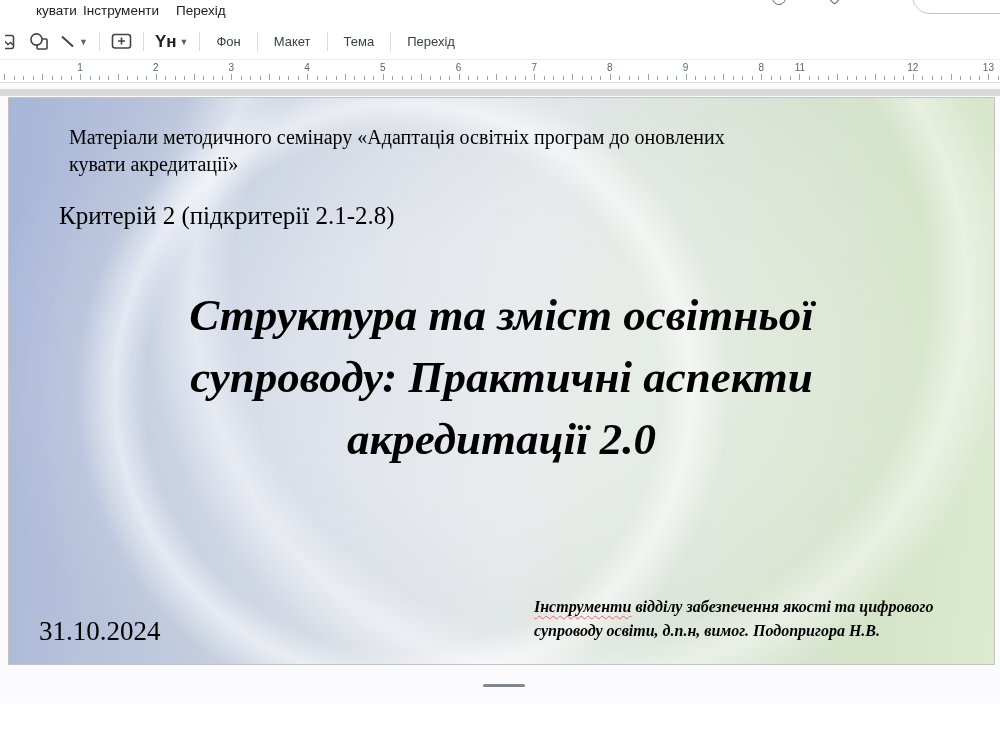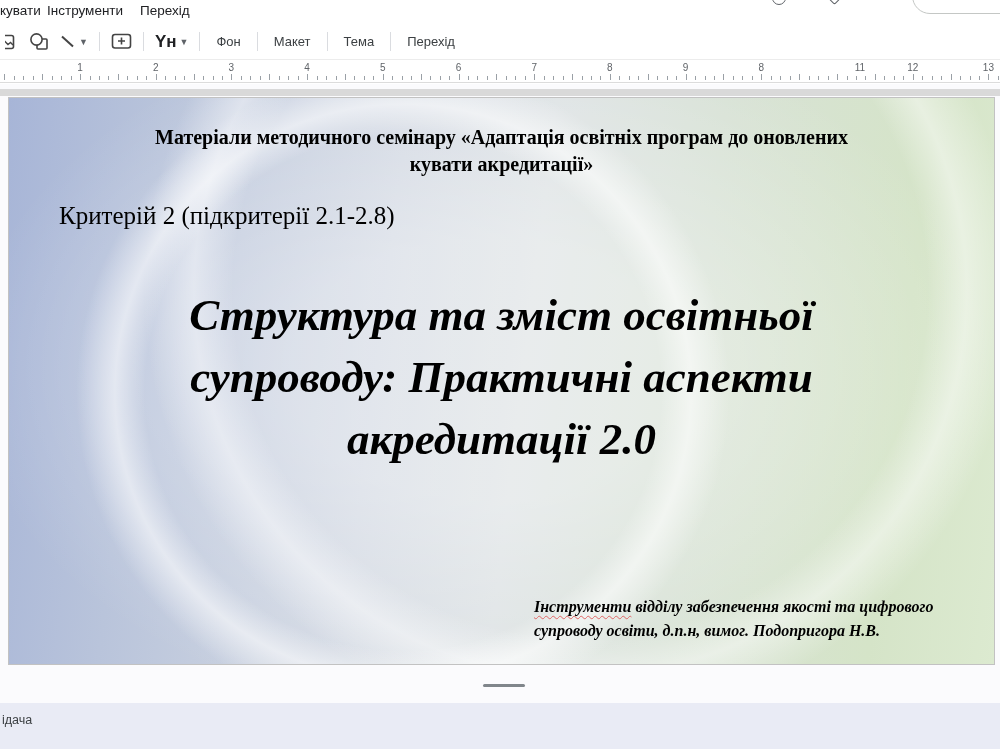--- a/index.html
+++ b/index.html
@@ -2,21 +2,21 @@
 <html><head>
 <meta charset="utf-8">
 <style>
   * { margin:0; padding:0; box-sizing:border-box; }
   html,body { width:1000px; height:749px; overflow:hidden; background:#fff;
               font-family:"Liberation Sans", sans-serif; }
   .app { position:relative; width:1000px; height:749px; background:#fff; overflow:hidden; }
 
   
   .menubar { position:absolute; top:0; left:0; width:1000px; height:24px; background:#fff; overflow:hidden; }
-  .menu-item { position:absolute; top:3px; font-size:13.5px; color:#202124; cursor:default; white-space:nowrap; }
+  .menu-item { position:absolute; top:3px; font-size:13.5px; color:#202124; cursor:default; white-space:nowrap;padding-left:36px; }
   .menu-item.m0 { left:0; }
   .menu-item.m1 { left:47px; }
   .menu-item.m2 { left:140px; }
   .pill-partial { position:absolute; left:912px; top:-24px; width:180px; height:38px;
                   border:1px solid #c4c7c5; border-radius:18px; background:#fff; }
   .partial-icon-a { position:absolute; left:772px; top:-9px; width:14px; height:14px;
                     border:1.5px solid #5f6368; border-radius:50%; }
   .partial-icon-b { position:absolute; left:830px; top:-6px; width:9px; height:9px;
                     border:1.5px solid #5f6368; border-radius:2px; transform:rotate(45deg); }
 
@@ -46,22 +46,22 @@
 
   
   .slide { position:absolute; left:8px; top:13px; width:987px; height:568px;
            border:1px solid #c2c2c2; overflow:hidden;
            background-image:
              radial-gradient(circle 430px at 40% 52%, rgba(255,255,255,0) 60%, rgba(255,255,255,0.55) 67%, rgba(255,255,255,0) 76%),
              radial-gradient(circle 560px at 58% 34%, rgba(255,255,255,0) 62%, rgba(255,255,255,0.45) 69%, rgba(255,255,255,0) 78%),
              radial-gradient(ellipse 760px 520px at 48% 48%, rgba(255,255,255,0.35) 25%, rgba(255,255,255,0) 68%),
              linear-gradient(97deg, #a7b5d7 0%, #b9c4db 15%, #d3d9e3 38%, #dde2e4 52%, #d8e2d6 68%, #d5e4c8 88%, #dcead0 100%);
   }
-  .slide-header { position:absolute; top:26px; left:60px; right:60px; text-align:center;
-                  font-family:"Liberation Serif", serif; font-weight:700; font-size:20px;
+  .slide-header { position:absolute; top:26px; left:60px; right:60px; text-align:left;
+                  font-family:"Liberation Serif", serif; font-weight:400; font-size:20px;
                   line-height:27px; color:#000; }
   .criterion { position:absolute; top:104px; left:50px;
                font-family:"Liberation Serif", serif; font-size:25px; color:#000; }
   .main-title { position:absolute; top:186px; left:0; width:100%; text-align:center;
                 font-family:"Liberation Serif", serif; font-weight:700; font-style:italic;
                 font-size:45px; line-height:62px; color:#000; }
   .slide-date { position:absolute; top:518px; left:30px;
                 font-family:"Liberation Serif", serif; font-size:27px; color:#000; }
   .author { position:absolute; top:497px; left:525px; width:452px;
             font-family:"Liberation Serif", serif; font-style:italic; font-weight:700;
@@ -226,21 +226,21 @@
       <div class="tick major" style="left: 761.3px;"></div>
       <div class="rnum" style="left: 761.3px;">8</div>
       <div class="tick" style="left: 770.8px;"></div>
       <div class="tick" style="left: 780.2px;"></div>
       <div class="tick" style="left: 789.7px;"></div>
       <div class="tick half" style="left: 799.1px;"></div>
       <div class="tick" style="left: 808.6px;"></div>
       <div class="tick" style="left: 818.1px;"></div>
       <div class="tick" style="left: 827.5px;"></div>
       <div class="tick major" style="left: 837px;"></div>
-      <div class="rnum" style="left: 860px; text-align: center;">11</div>
+      <div class="rnum" style="left: 800px; text-align: center;">11</div>
       <div class="tick" style="left: 846.5px;"></div>
       <div class="tick" style="left: 855.9px;"></div>
       <div class="tick" style="left: 865.4px;"></div>
       <div class="tick half" style="left: 874.9px;"></div>
       <div class="tick" style="left: 884.3px;"></div>
       <div class="tick" style="left: 893.8px;"></div>
       <div class="tick" style="left: 903.2px;"></div>
       <div class="tick major" style="left: 912.7px;"></div>
       <div class="rnum" style="left: 912.7px;">12</div>
       <div class="tick" style="left: 922.2px;"></div>
@@ -265,27 +265,25 @@
       </div>
 
       <div class="criterion">Критерій 2 (підкритерії 2.1-2.8)</div>
 
       <div class="main-title">
         <div>Структура та зміст освітньої</div>
         <div>супроводу: Практичні аспекти</div>
         <div>акредитації 2.0</div>
       </div>
 
+      <div class="slide-date">31.10.2024</div>
 
       <div class="author">
         <div><span class="spell">Інструменти</span><span> відділу забезпечення якості та цифрового</span></div>
         <div>супроводу освіти, д.п.н, вимог. Подопригора Н.В.</div>
       </div>
     </div>
 
     <div class="drag-handle"></div>
   </div>
 
-  <div class="notesbar">
-    <span class="notes-partial">ідача</span>
-  </div>
 
 </div>
 
 </body></html>

